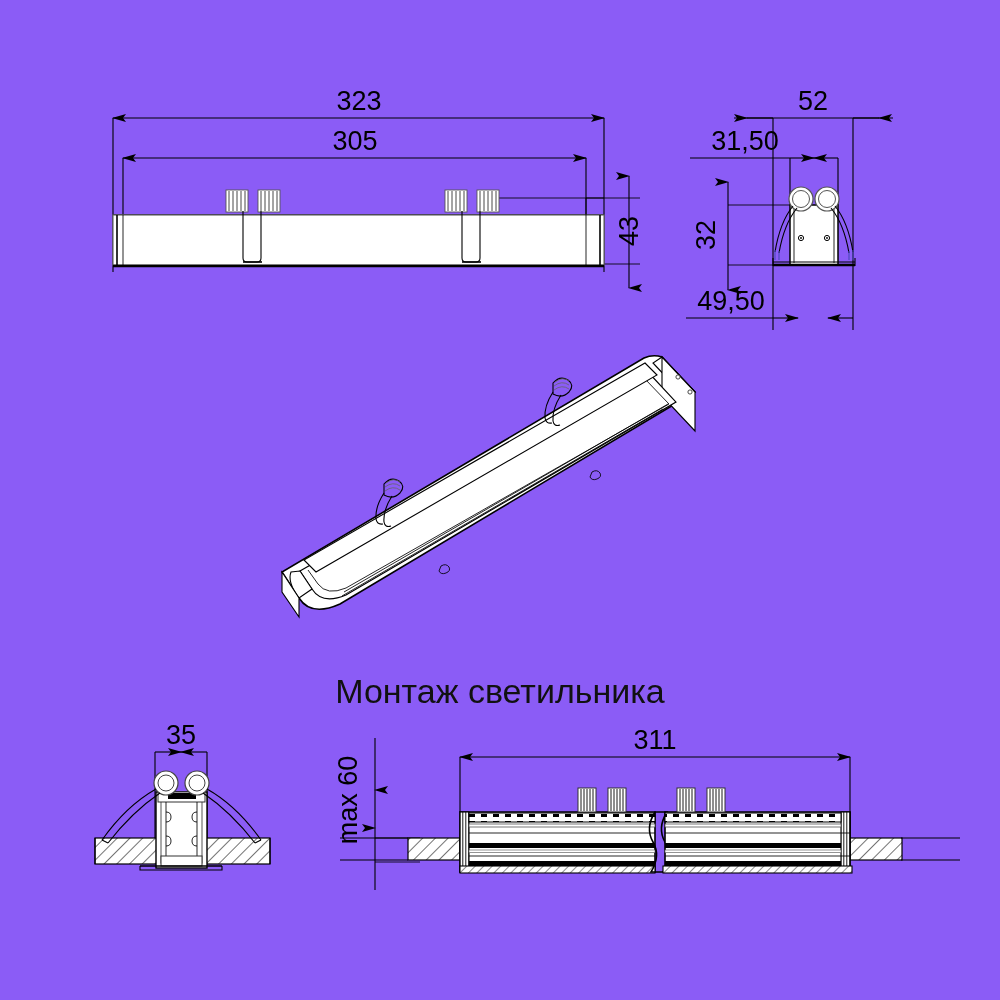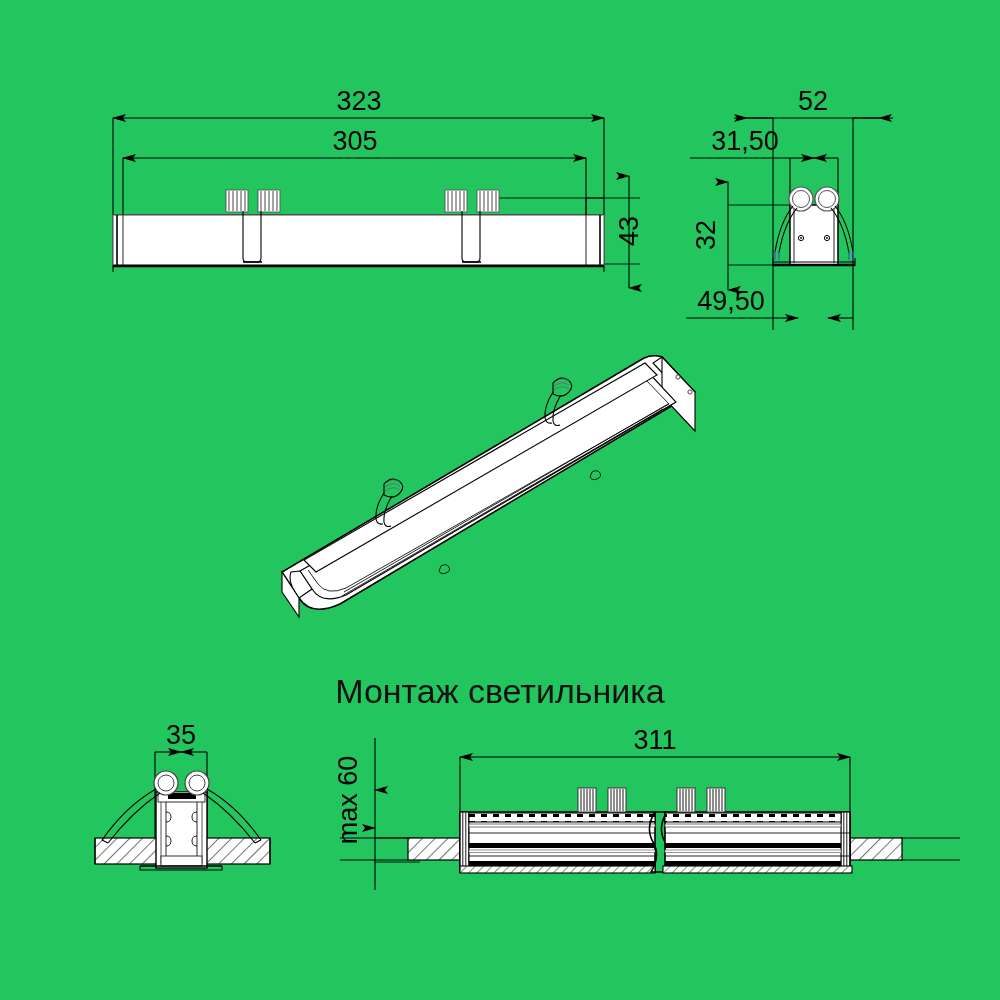--- a/index.html
+++ b/index.html
@@ -1,17 +1,17 @@
 <!DOCTYPE html>
 <html><head>
 <meta charset="utf-8">
 <style>
   html,body{margin:0;padding:0;background:#ffffff;}
   body{width:1000px;height:1000px;font-family:"Liberation Sans",sans-serif;color:#000;}
-  #sheet{position:relative;width:1000px;height:1000px;overflow:hidden;background:#22c55e;}
+  #sheet{position:relative;width:1000px;height:1000px;overflow:hidden;background:#8b5cf6;}
   svg{display:block;}
   .dimtxt{font-family:"Liberation Sans",sans-serif;font-size:27px;fill:#000;}
   .titletxt{font-family:"Liberation Sans",sans-serif;font-size:34px;fill:#111;}
   .ln{stroke:#000;fill:none;}
   .thin{stroke-width:1.1;}
   .xthin{stroke-width:0.85;}
   .med{stroke-width:1.6;}
   .thick{stroke-width:2.3;}
   .blue{stroke:#4a4ab8;}
   .fillw{fill:#ffffff;}

